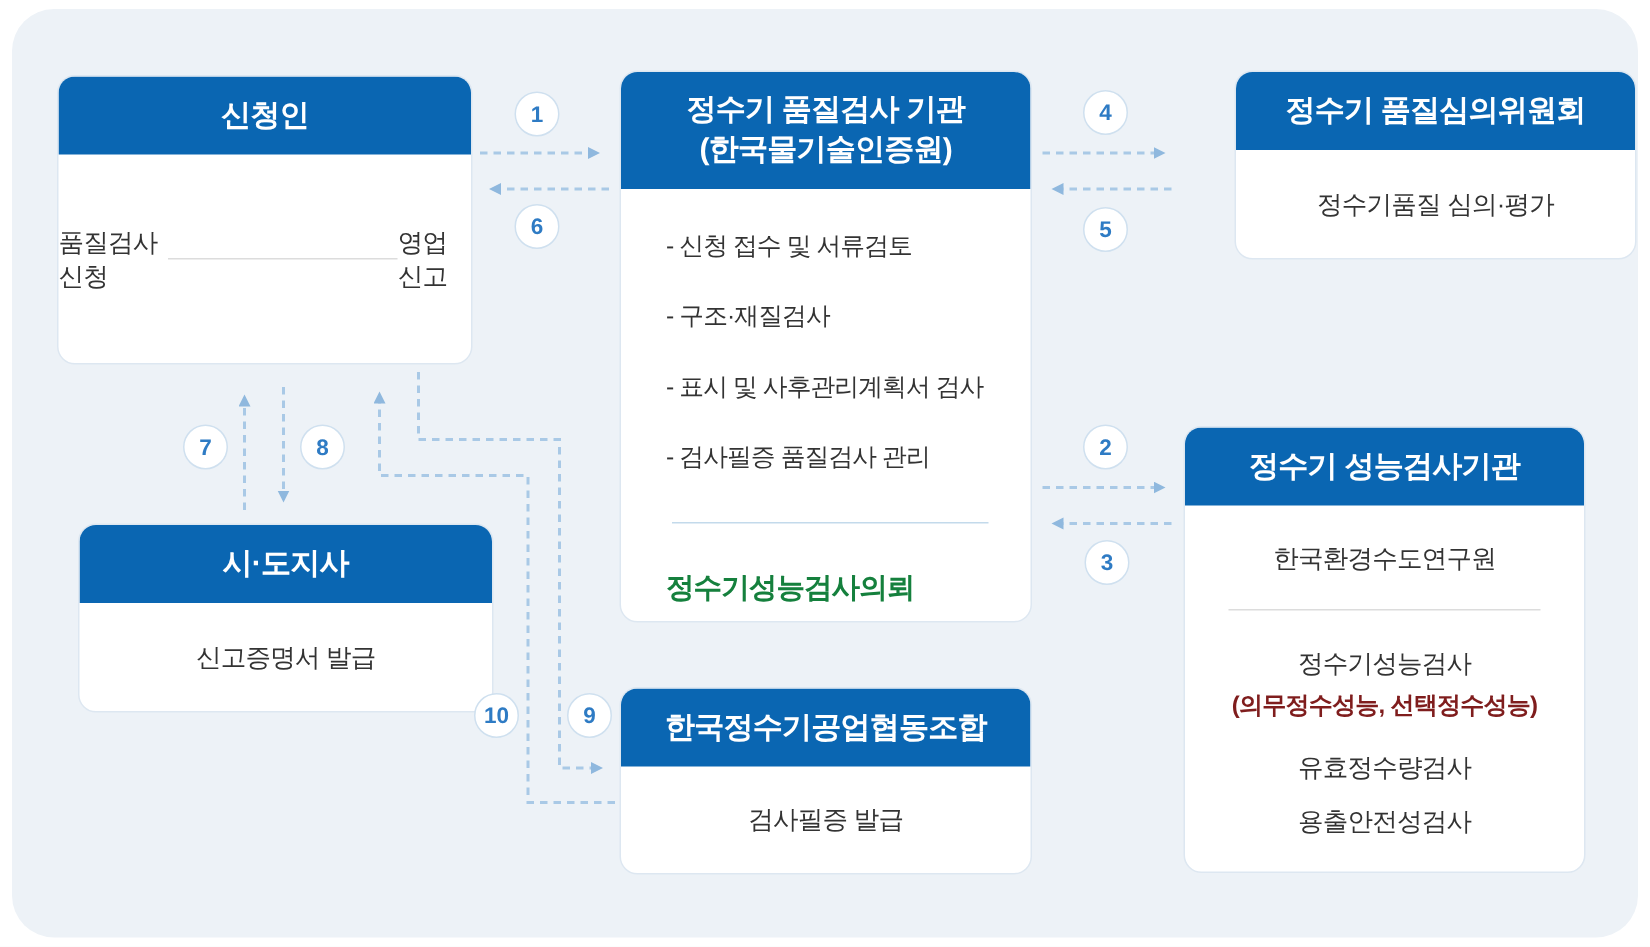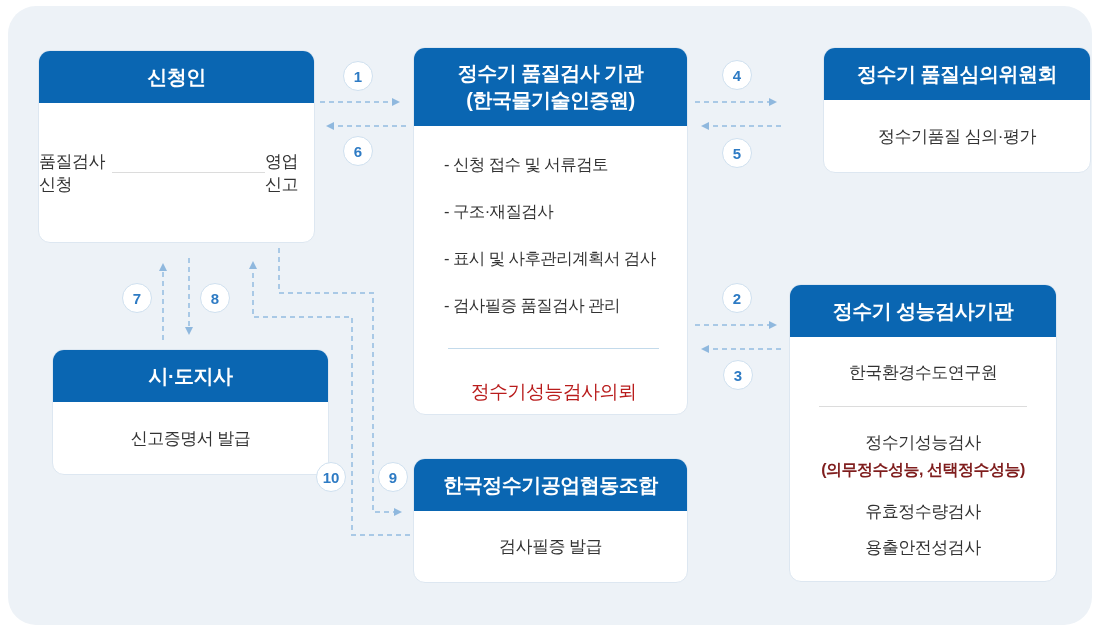--- a/index.html
+++ b/index.html
@@ -13,21 +13,21 @@
        flex:0 0 auto;line-height:27px;}
   .h-1line{height:52px;}
   .h-2line{height:78px;}
   .box-body{flex:1;display:flex;justify-content:space-evenly;align-items:center;
        color:#333333;font-size:17px;letter-spacing:-0.5px;}
   .divider{width:75%;border-top:1px solid #DCDCDC;}
   .agency-body{flex:1;display:flex;flex-direction:column;justify-content:flex-start;align-items:stretch;
        padding:20px 24px 14px 30px;color:#333333;font-size:16.5px;letter-spacing:-0.6px;gap:10px;}
   .task-line{margin:8px 0 9px 0;line-height:20px;}
   .agency-divider{border-top:1px solid #C3DAEB;margin:14px 4px 0 4px;}
-  .request-link{text-align:center;color:#b91c1c;font-weight:normal;font-size:19px;margin-top:20px;}
+  .request-link{color:#15803d;font-weight:bold;font-size:19px;margin-top:20px;}
   .perf-body{flex:1;display:flex;flex-direction:column;justify-content:flex-start;align-items:center;
        color:#333333;font-size:17px;letter-spacing:-0.5px;padding-top:24px;}
   .perf-org{margin-bottom:22px;}
   .perf-divider{width:78%;border-top:1px solid #DCDCDC;margin-bottom:24px;}
   .perf-test{margin-bottom:6px;}
   .perf-sub{color:#7f1d1d;font-weight:bold;font-size:16px;margin-bottom:19px;}
   .perf-line{margin-bottom:13px;}
   .step-circle{position:absolute;width:30px;height:30px;border-radius:50%;background:#ffffff;
        border:1px solid #CFE0EF;color:#2E7BC4;font-weight:bold;font-size:15px;
        display:flex;align-items:center;justify-content:center;box-sizing:border-box;}

